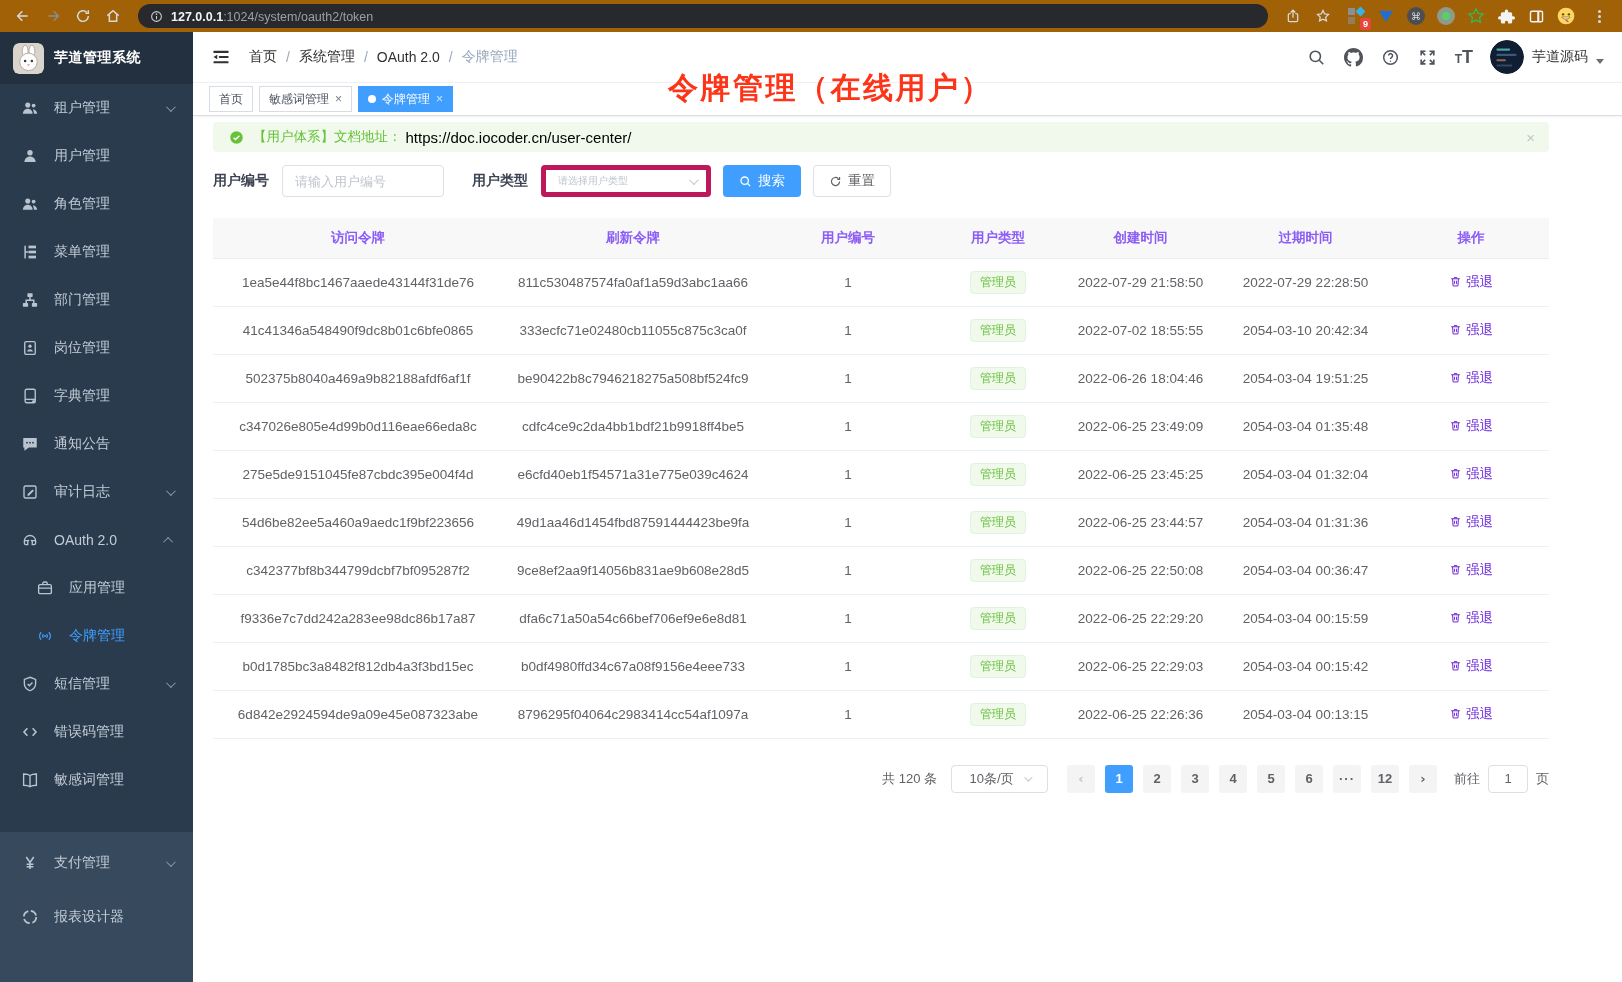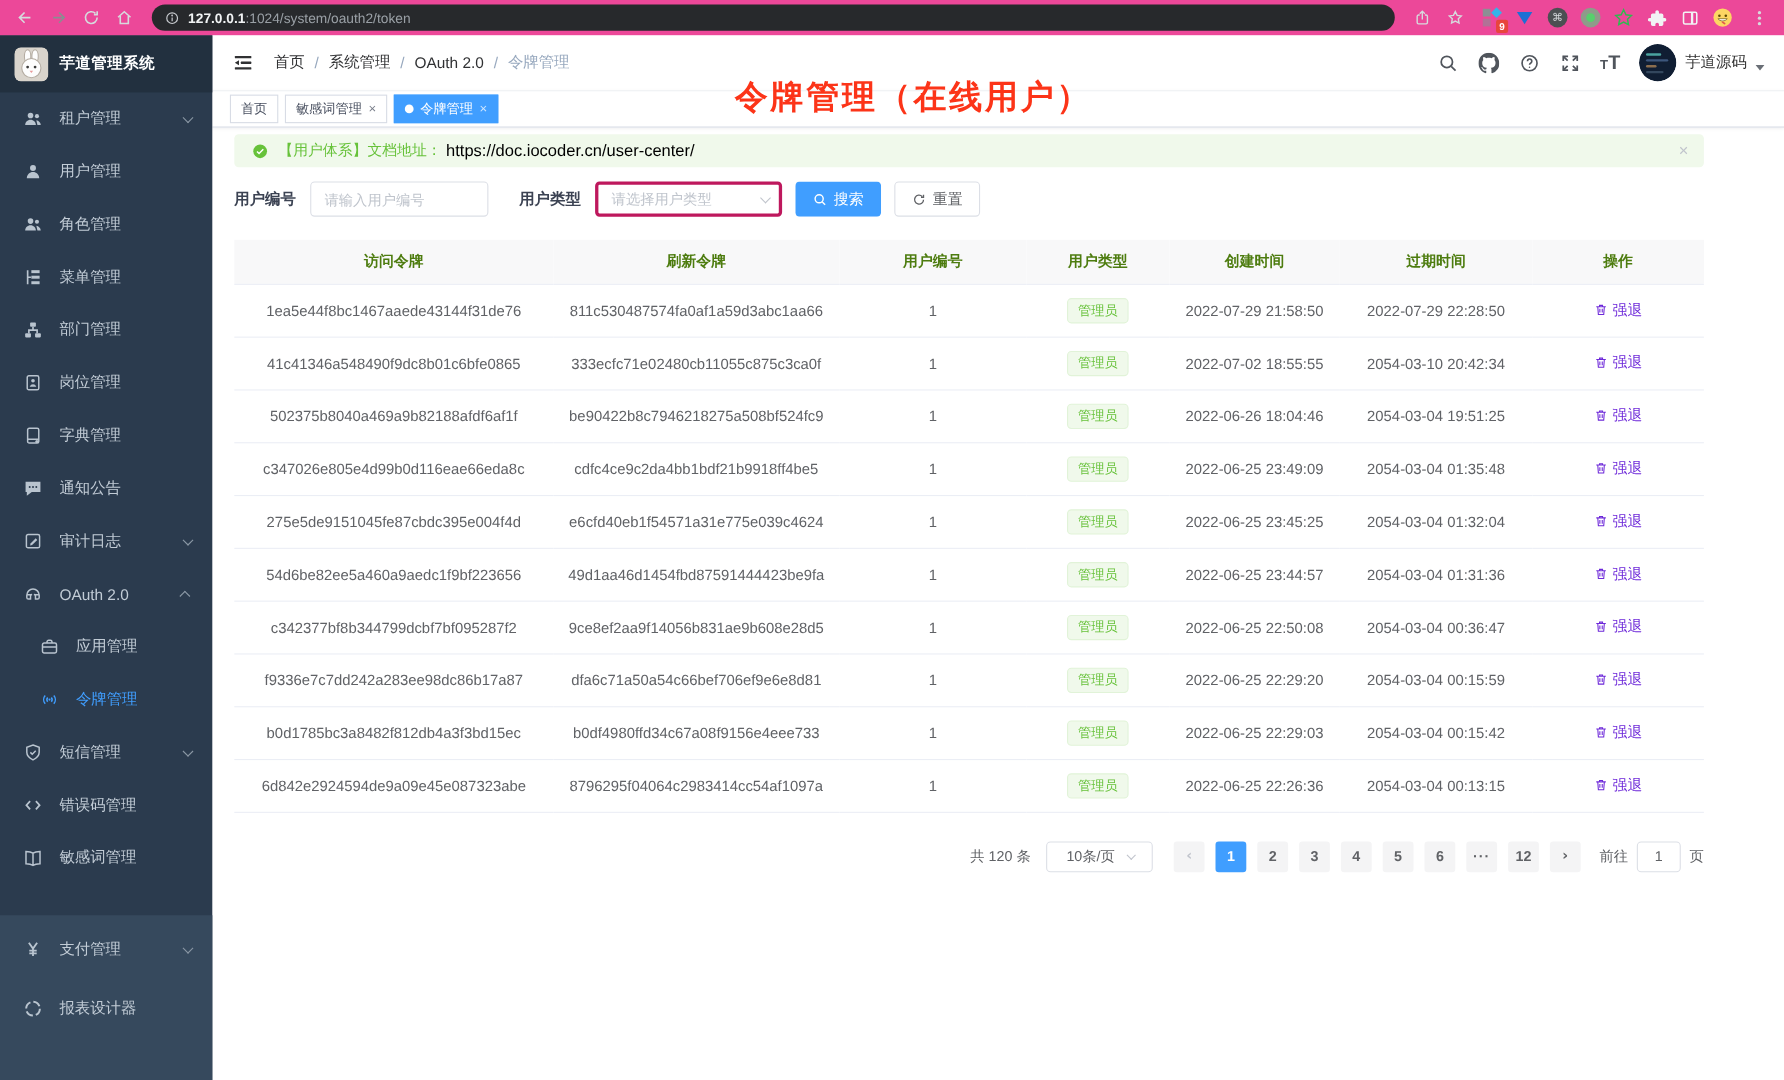--- a/index.html
+++ b/index.html
@@ -1,21 +1,21 @@
 <!DOCTYPE html>
 <html><head>
 <meta charset="utf-8">
 <style>
   * { margin:0; padding:0; box-sizing:border-box; }
   html,body { width:1622px; height:982px; overflow:hidden; }
   body { font-family:"Liberation Sans","DejaVu Sans",sans-serif; background:#fff; position:relative; font-size:14px; }
   svg { display:block; }
 
   
-  .browser { position:absolute; top:0; left:0; width:100%; height:32px; background:#ec4899; display:flex; align-items:center; padding:0 10px; gap:4px; z-index:50; }
+  .browser { position:absolute; top:0; left:0; width:100%; height:32px; background:#a16207; display:flex; align-items:center; padding:0 10px; gap:4px; z-index:50; }
   .b-ic { width:26px; height:26px; display:flex; align-items:center; justify-content:center; color:#d7dadd; border-radius:50%; flex:0 0 auto; }
   .b-ic svg { width:16px; height:16px; }
   .b-ic.dim { color:#8a8d91; }
   .urlbar { flex:1 1 auto; height:24px; margin:0 8px; background:#27292c; border-radius:12px; display:flex; align-items:center; padding:0 12px; gap:8px; color:#c9ccd0; min-width:0; }
   .urlbar svg { width:13px; height:13px; flex:0 0 auto; }
   .url-host { color:#f1f3f4; font-size:12.5px; font-weight:700; }
   .url-path { color:#9aa0a6; font-size:12.5px; }
   .ext-cluster { display:flex; align-items:center; gap:10px; margin:0 6px; }
   .ext { position:relative; width:20px; height:20px; display:flex; align-items:center; justify-content:center; }
   .ext .badge { position:absolute; right:-5px; bottom:-4px; background:#e8453c; color:#fff; font-size:9px; line-height:12px; padding:0 3px; border-radius:2px; font-weight:700; }
@@ -82,30 +82,30 @@
   .alert { height:30px; background:#f0f9eb; border-radius:4px; display:flex; align-items:center; padding:0 16px; position:relative; }
   .alert svg.chk { width:15px; height:15px; margin-right:9px; flex:0 0 auto; }
   .alert-text { color:#67c23a; font-size:13.5px; }
   .alert-link { color:#000000; font-size:15px; margin-left:4px; cursor:pointer; }
   .alert-close { position:absolute; right:14px; color:#c0c4cc; font-size:15px; cursor:pointer; }
 
   .filter-row { margin-top:13px; display:flex; align-items:center; }
   .f-label { font-weight:700; color:#3c4353; font-size:14px; margin-right:13px; }
   .f-input { width:162px; height:32px; border:1px solid #dcdfe6; border-radius:4px; padding:0 12px; font-size:13px; color:#606266; outline:none; font-family:inherit; }
   .f-input::placeholder { color:#bfc4cc; }
-  .f-select { width:170px; height:32px; border:3px solid #be185d; border-radius:4px; padding:0 10px 0 12px; font-size:13px; color:#bfc4cc; display:flex; align-items:center; justify-content:space-between; cursor:pointer; }
+  .f-select { width:170px; height:32px; border:5px solid #be185d; border-radius:4px; padding:0 10px 0 12px; font-size:10px; color:#bfc4cc; display:flex; align-items:center; justify-content:space-between; cursor:pointer; }
   .f-select .arr { border-color:#c0c4cc; margin:0; }
   .gap28 { width:28px; }
   .btn { height:32px; border-radius:4px; font-size:13.5px; display:inline-flex; align-items:center; justify-content:center; gap:6px; padding:0 15px; cursor:pointer; border:1px solid transparent; font-family:inherit; }
   .btn svg { width:13px; height:13px; }
   .btn-primary { background:#409eff; color:#fff; margin-left:12px; }
   .btn-plain { background:#fff; color:#606266; border-color:#dcdfe6; margin-left:12px; }
 
   table.grid { margin-top:21px; width:1336px; border-collapse:collapse; table-layout:fixed; }
-  .grid th { height:40px; background:#f8f8f9; color:#4d7c0f; font-size:13.5px; font-weight:700; text-align:center; }
+  .grid th { height:40px; background:#f8f8f9; color:#8b5cf6; font-size:13.5px; font-weight:700; text-align:center; }
   .grid td { height:48px; text-align:center; font-size:13.5px; color:#606266; border-bottom:1px solid #ebeef5; overflow:hidden; white-space:nowrap; }
   .grid tr:first-child td { border-top:1px solid #ebeef5; }
   .tag-success { display:inline-block; padding:2px 9px; background:#f0f9eb; border:1px solid #e1f3d8; color:#67c23a; border-radius:4px; font-size:12px; line-height:17px; }
   .action-link { color:#6d28d9; cursor:pointer; display:inline-flex; align-items:center; gap:4px; font-size:13.5px; }
   .action-link svg { width:13px; height:13px; }
 
   .pager-row { margin-top:26px; display:flex; align-items:center; justify-content:flex-end; font-size:13px; color:#606266; }
   .pg-total { margin-right:14px; }
   .pg-size { width:97px; height:28px; border:1px solid #dcdfe6; border-radius:4px; display:flex; align-items:center; justify-content:center; gap:10px; color:#606266; cursor:pointer; margin-right:14px; }
   .pg-size .arr { border-color:#c0c4cc; margin:0; width:6px; height:6px; }

